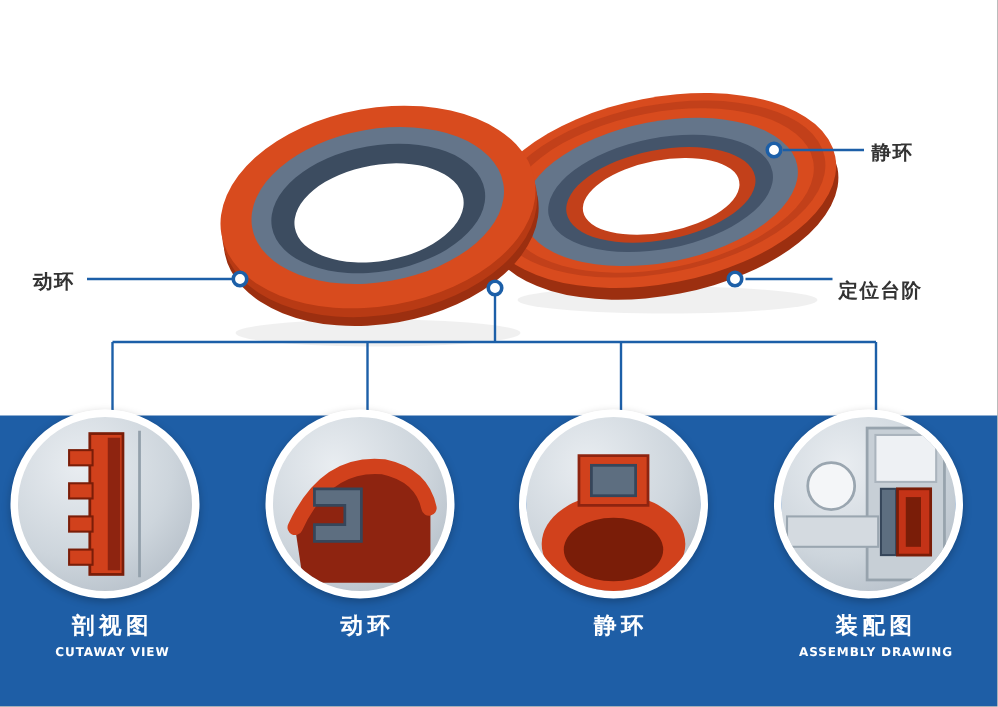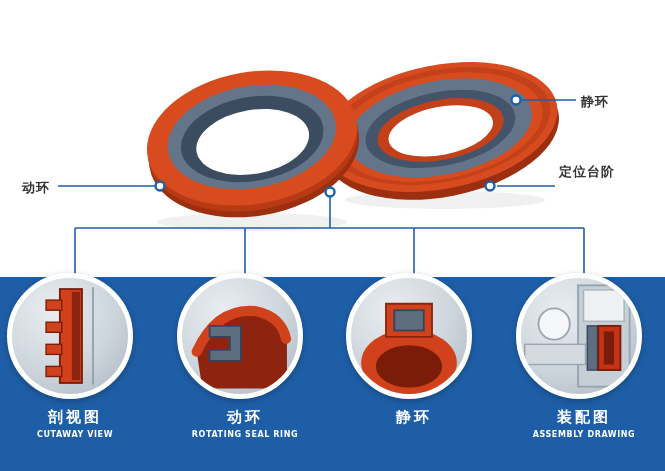--- a/index.html
+++ b/index.html
@@ -18,21 +18,21 @@
   .scene{
     position:absolute;left:0;top:0;width:665px;height:471px;
   }
   .callout{
     position:absolute;
     font-size:13px;font-weight:600;color:#333333;
     letter-spacing:1px;white-space:nowrap;
   }
   .callout-rotating{left:22px;top:179px;}
   .callout-stationary{left:581px;top:93px;}
-  .callout-step{left:559px;top:163px;}
+  .callout-step{left:559px;top:185px;}
   .detail-circle{
     position:absolute;top:273px;
     width:126px;height:126px;border-radius:50%;
     border:5px solid #ffffff;
     background:radial-gradient(circle at 35% 28%, #e9edf1 0%, #cdd5dc 55%, #aab4bf 100%);
     box-shadow:0 2px 6px rgba(0,0,0,0.25);
     overflow:hidden;
     box-sizing:border-box;
   }
   .detail-circle svg{display:block;width:116px;height:116px;}
@@ -148,20 +148,19 @@
       <rect x="72" y="52" width="11" height="48" fill="#5d6e80" stroke="#36465a" stroke-width="1.5"></rect>
       <rect x="84" y="52" width="24" height="48" fill="#c43317" stroke="#7a1d08" stroke-width="2"></rect>
       <rect x="90" y="58" width="11" height="36" fill="#7a1d08"></rect>
     </svg>
   </div>
 
   <div class="detail-title-zh lbl-1">剖视图</div>
   <div class="detail-title-en lbl-1">CUTAWAY VIEW</div>
 
   <div class="detail-title-zh lbl-2">动环</div>
-  <div class="detail-title-en lbl-2">ROTATING SEAL RING</div>
 
   <div class="detail-title-zh lbl-3">静环</div>
 
   <div class="detail-title-zh lbl-4">装配图</div>
   <div class="detail-title-en lbl-4">ASSEMBLY DRAWING</div>
 
 </div>
 
 </body></html>

